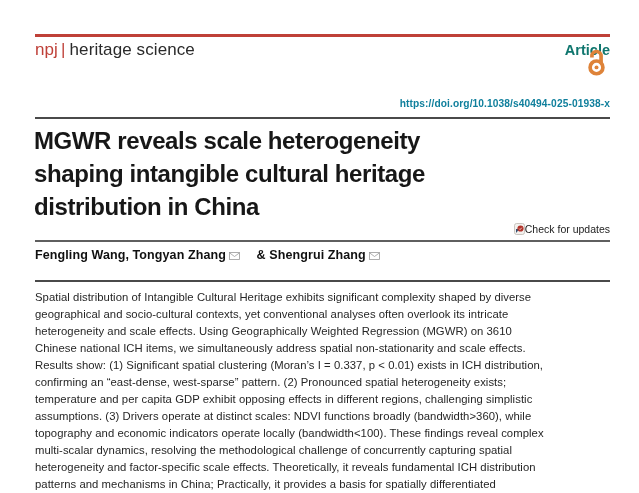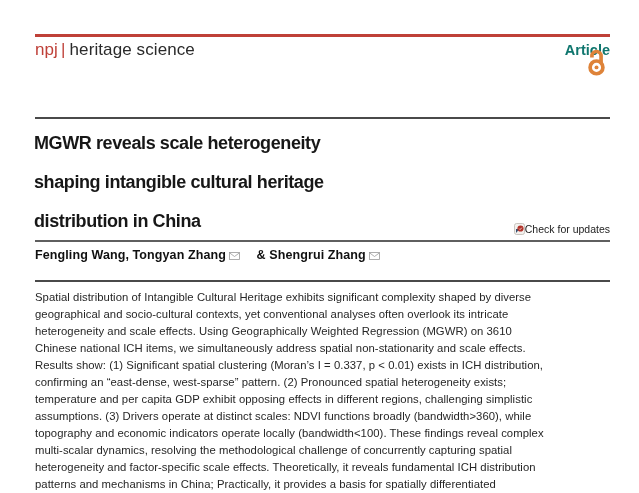--- a/index.html
+++ b/index.html
@@ -28,21 +28,21 @@
   .oa-icon{position:absolute;right:30px;top:46px;width:25px;height:33px;}
   
   .doi{
     position:absolute;right:29px;top:98px;
     font-size:10.2px;font-weight:700;color:#0f7f9c;
     text-decoration:none;letter-spacing:.1px;
   }
   
   .title{
     position:absolute;left:34px;top:124px;margin:0;
-    font-size:18px;line-height:39px;font-weight:700;color:#171717;
+    font-size:24px;line-height:33px;font-weight:700;color:#171717;
     letter-spacing:-0.4px;white-space:pre;
   }
   
   .updates{
     position:absolute;right:29px;top:223px;
     display:flex;align-items:center;
     font-size:10.5px;color:#222;font-weight:500;cursor:pointer;
   }
   
   .authors{
@@ -72,20 +72,21 @@
   <div class="rule rule-red"></div>
 
   <div class="oa-icon">
     <svg width="25" height="33" viewBox="0 0 41 50" aria-hidden="true">
       <path d="M13 17 V 14.5 A 7.5 7.5 0 0 1 28 14.5 V 26" fill="none" stroke="#de8339" stroke-width="6"></path>
       <circle cx="20.5" cy="33" r="10.5" fill="none" stroke="#de8339" stroke-width="6"></circle>
       <circle cx="20.5" cy="33" r="3.2" fill="#de8339"></circle>
     </svg>
   </div>
 
+  <a class="doi" href="#">https://doi.org/10.1038/s40494-025-01938-x</a>
 
   <div class="rule rule-dark1"></div>
 
   <h1 class="title">MGWR reveals scale heterogeneity
 shaping intangible cultural heritage
 distribution in China</h1>
 
   <div class="updates">
     <span style="display:inline-flex;">
       <svg width="11" height="12" viewBox="0 0 22 24" aria-hidden="true">

